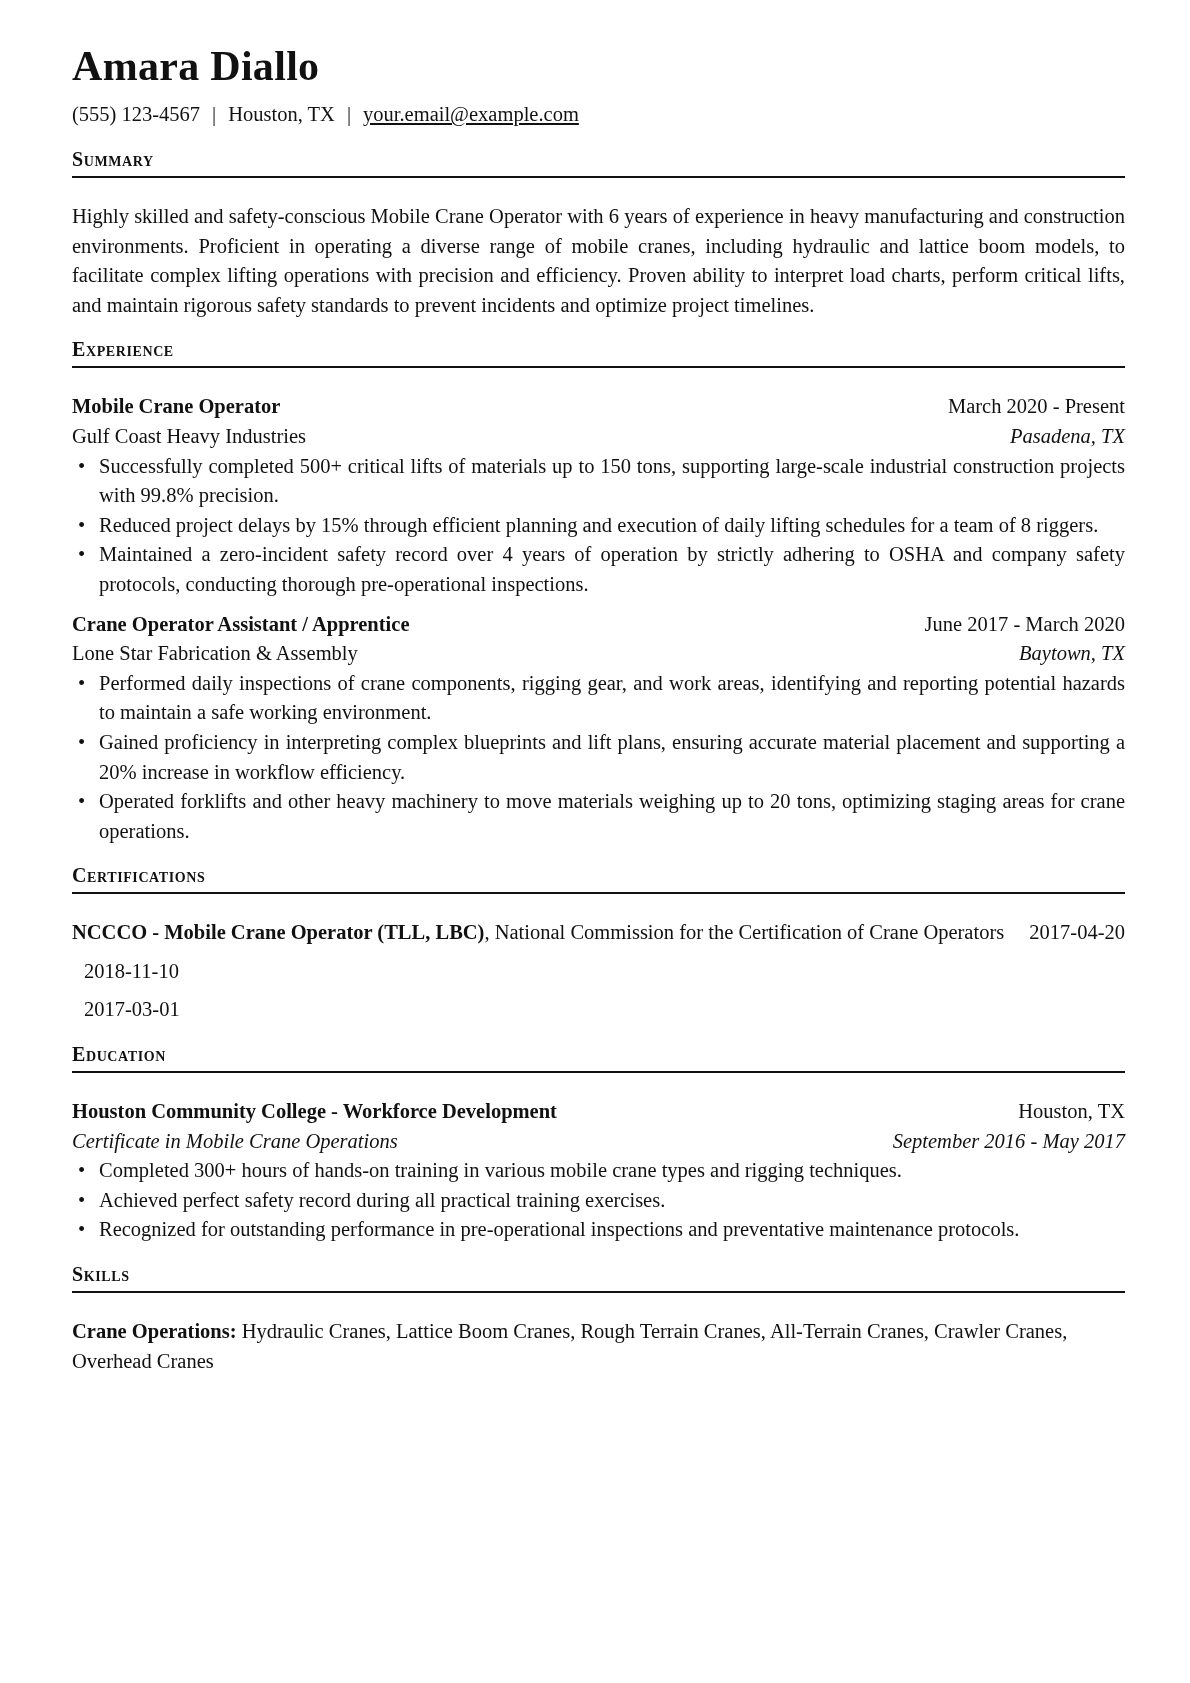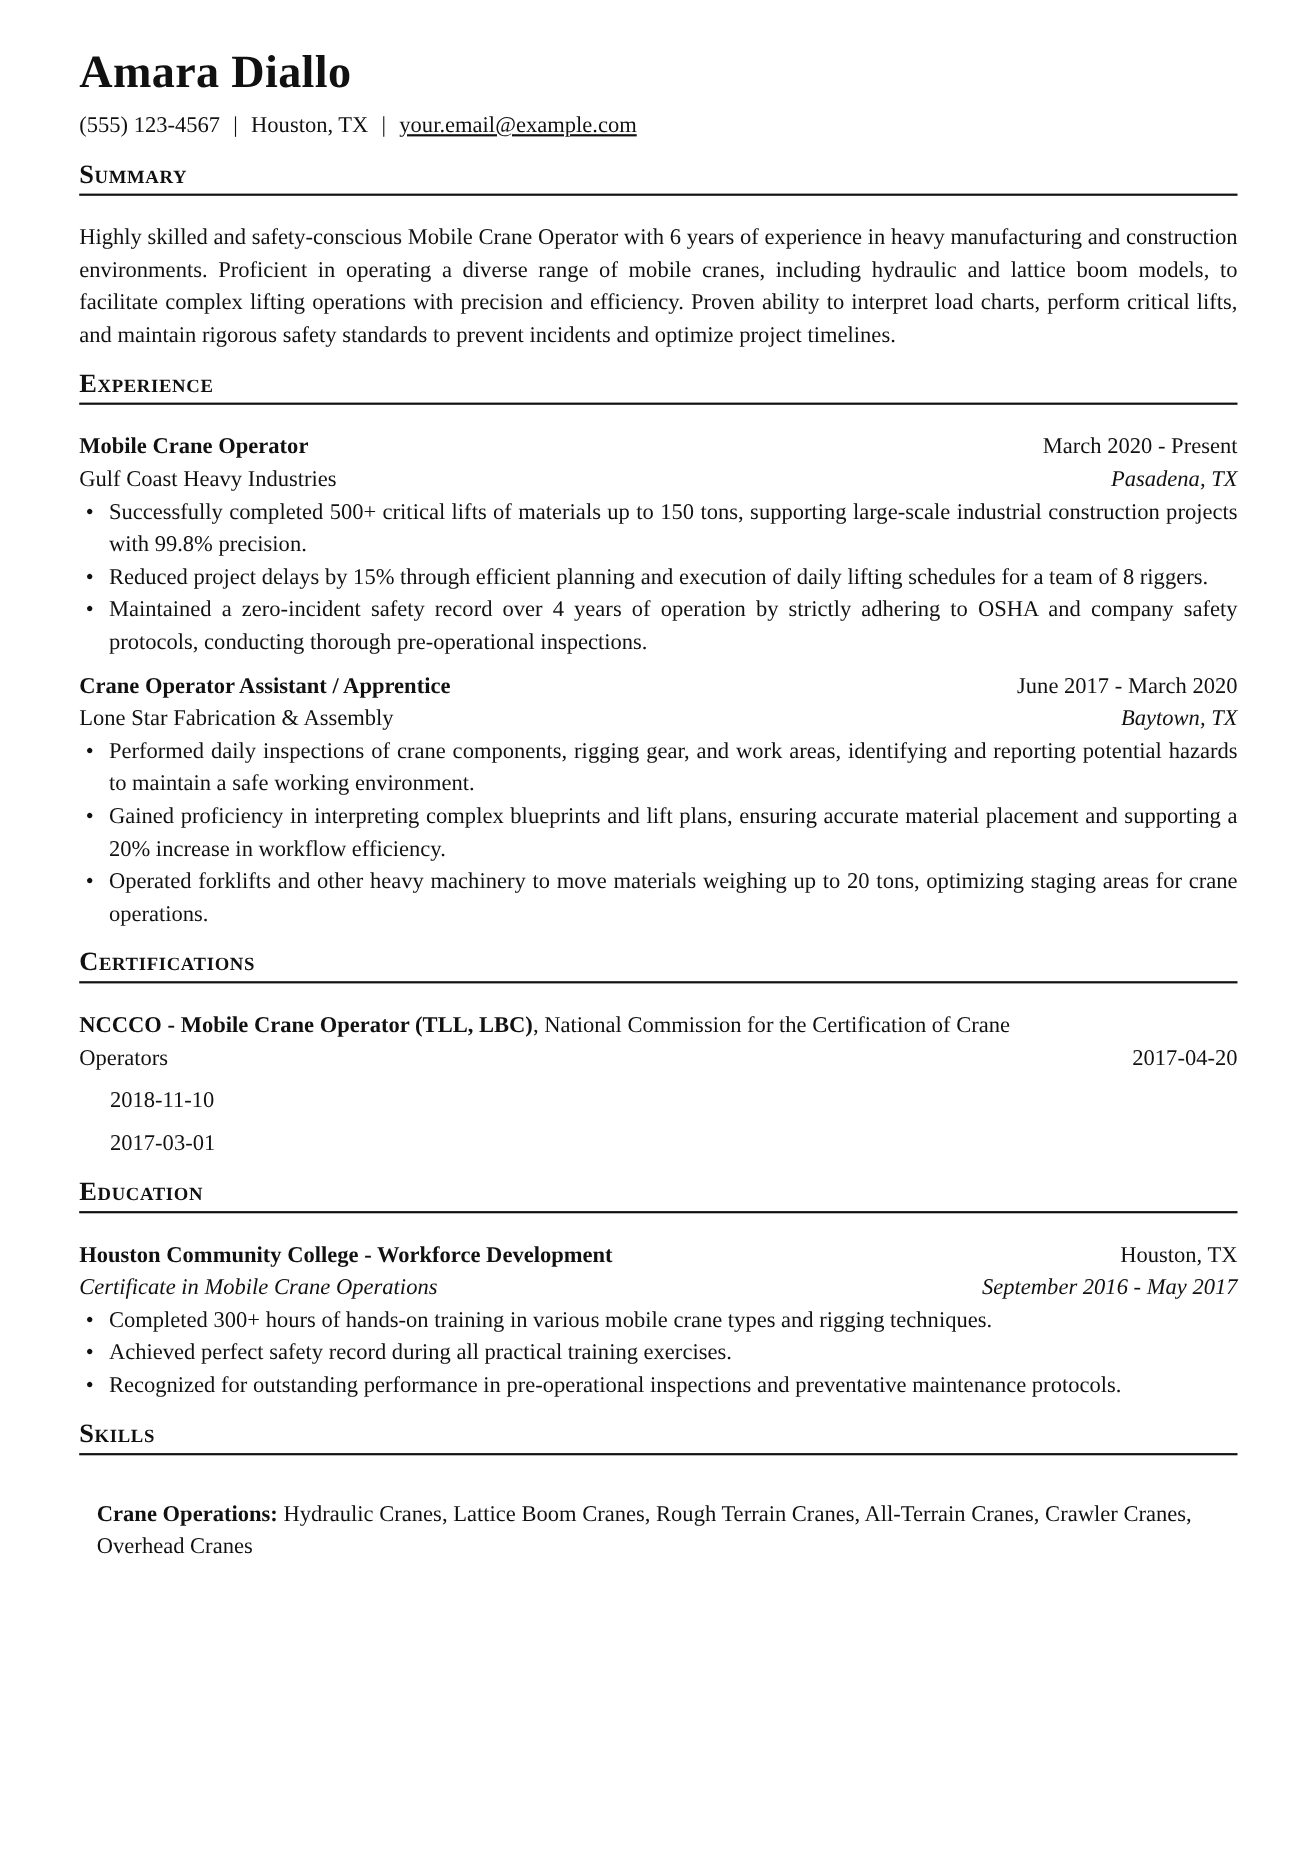--- a/index.html
+++ b/index.html
@@ -29,21 +29,21 @@
     margin: 0 0 8px 0;
   }
   .contact {
     font-size: 20.5px;
     line-height: 28px;
     margin-bottom: 16px;
   }
   .contact .sep { margin: 0 12px; }
   .contact a { color: #111; text-decoration: underline; }
   .section-title {
-    font-size: 24px;
+    font-size: 20px;
     font-weight: bold;
     font-variant: small-caps;
     letter-spacing: 0.6px;
     line-height: 30px;
     margin: 0;
     padding-bottom: 2px;
     border-bottom: 2px solid #111;
   }
   .section { margin-bottom: 14px; }
   .section-body { padding-top: 24px; }
@@ -68,22 +68,22 @@
     text-align: justify;
   }
   ul.bullets li::before {
     content: "\2022";
     position: absolute;
     left: 6px;
     top: 0;
   }
   .cert { margin-bottom: 9px; }
   .cert-line { display: flex; justify-content: space-between; align-items: baseline; }
-  .cert-date { white-space: nowrap; margin-left: 28px; }
-  .skills p { margin: 16px; }
+  .cert-date { white-space: nowrap; margin-left: 12px; }
+  .skills p { margin: 0; }
 </style>
 </head>
 <body>
 
 <div class="page">
 
   <div class="name">Amara Diallo</div>
   <div class="contact">
     <span>(555) 123-4567</span><span class="sep">|</span><span>Houston, TX</span><span class="sep">|</span><a href="mailto:your.email@example.com">your.email@example.com</a>
   </div>

